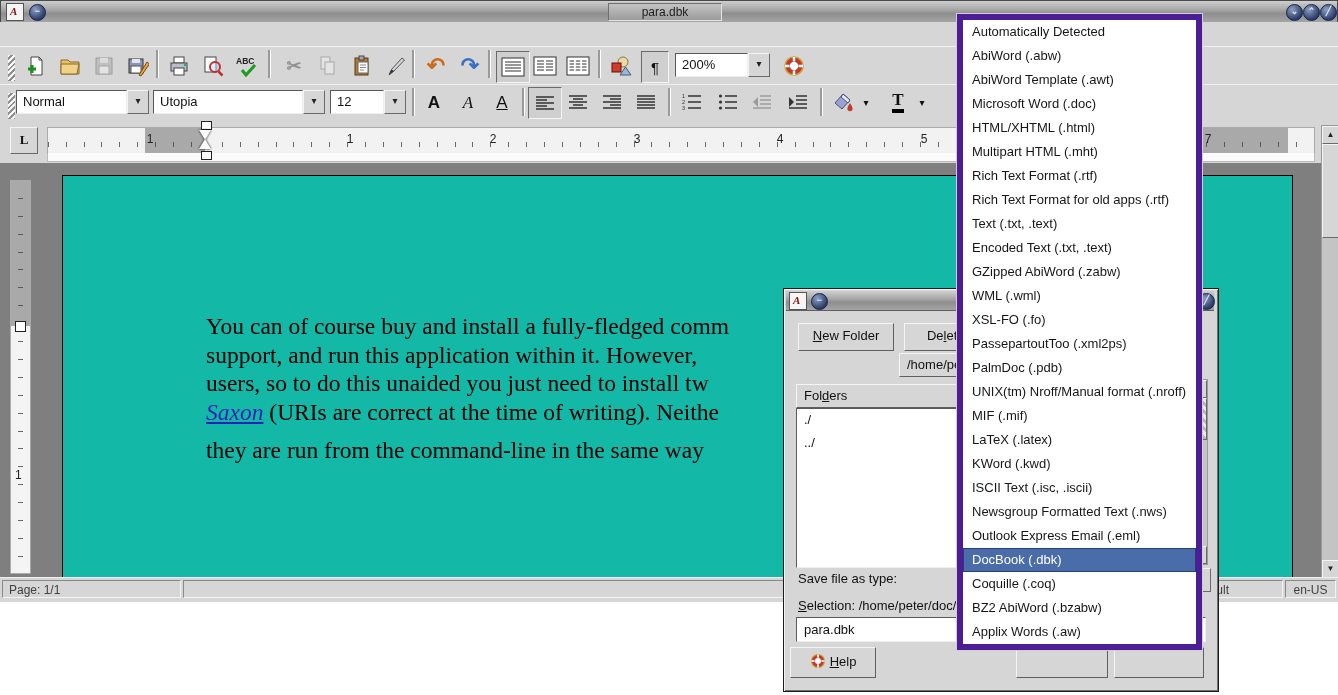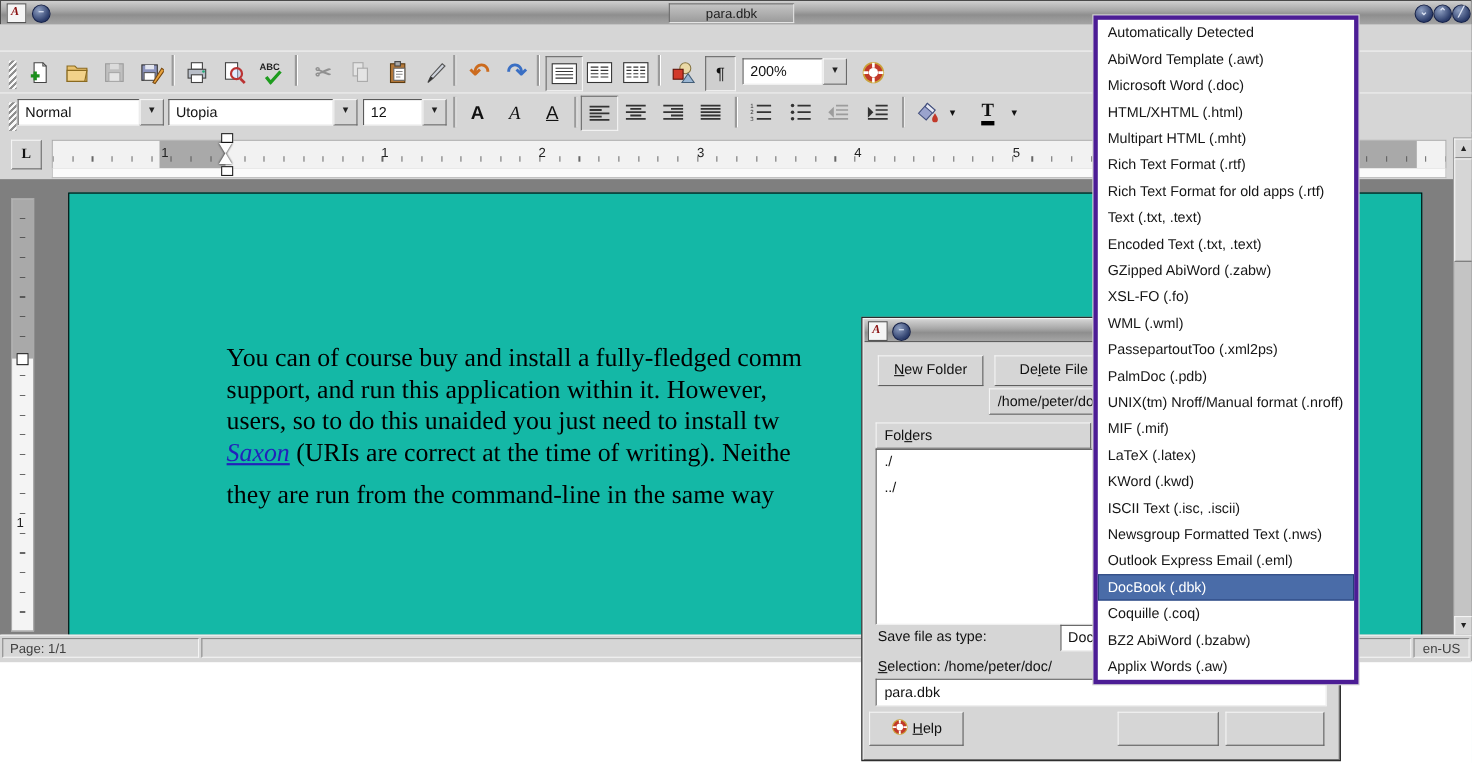--- a/index.html
+++ b/index.html
@@ -64,21 +64,21 @@
   
   .dialog{left:783px;top:288px;width:434px;height:402px;background:#d6d6d6;border:1px solid #1c1c1c;
           box-shadow:inset 1px 1px 0 #f2f2f2, inset -1px -1px 0 #6f6f6f;z-index:10;}
   .dbtn{background:#d6d6d6;border:1px solid;border-color:#f4f4f4 #5f5f5f #5f5f5f #f4f4f4;
         font-size:13px;text-align:center;color:#111;}
   .dlabel{font-size:13px;color:#111;white-space:nowrap;}
   .listhead{background:#d6d6d6;border:1px solid;border-color:#f4f4f4 #5f5f5f #5f5f5f #f4f4f4;font-size:13px;padding:3px 0 0 7px;box-sizing:border-box;}
   .listbody{background:#fff;border:1px solid;border-color:#5a5a5a #eee #eee #5a5a5a;font-size:13px;}
   .listbody .row{padding:3px 0 3px 7px;height:17px;}
   
-  .dropdown{left:994px;top:14px;width:233px;background:#fff;border:4px solid #4c1d95;z-index:20;box-shadow:0 0 0 1px #d0d0d0;}
+  .dropdown{left:957px;top:14px;width:233px;background:#fff;border:6px solid #4c1d95;z-index:20;box-shadow:0 0 0 1px #d0d0d0;}
   .dd-item{height:24px;line-height:24px;padding-left:9px;font-size:13px;color:#161616;white-space:nowrap;}
   .dd-item.selected{background:#4a6ca8;color:#fff;box-shadow:inset 0 0 0 1px #243f78;}
   u{text-decoration:underline;}
   svg{display:block;}
 </style>
 </head>
 <body>
 
 <div class="screen">
 
@@ -503,31 +503,32 @@
             <path d="M11 2v4.5M11 15.5V20M2 11h4.5M15.5 11H20" stroke="#fff" stroke-width="2.4"></path>
           </svg></span><span><u>H</u>elp</span>
     </div>
     <div class="abs dbtn" style="left:232px;top:358px;width:90px;height:29px;"></div>
     <div class="abs dbtn" style="left:330px;top:358px;width:88px;height:29px;"></div>
   </div>
 
   <div class="abs dropdown">
 
   <div class="dd-item">Automatically Detected</div>
+      <div class="dd-item">AbiWord (.abw)</div>
       <div class="dd-item">AbiWord Template (.awt)</div>
       <div class="dd-item">Microsoft Word (.doc)</div>
       <div class="dd-item">HTML/XHTML (.html)</div>
       <div class="dd-item">Multipart HTML (.mht)</div>
       <div class="dd-item">Rich Text Format (.rtf)</div>
       <div class="dd-item">Rich Text Format for old apps (.rtf)</div>
       <div class="dd-item">Text (.txt, .text)</div>
       <div class="dd-item">Encoded Text (.txt, .text)</div>
       <div class="dd-item">GZipped AbiWord (.zabw)</div>
+      <div class="dd-item">WML (.wml)</div>
       <div class="dd-item">XSL-FO (.fo)</div>
-      <div class="dd-item">WML (.wml)</div>
       <div class="dd-item">PassepartoutToo (.xml2ps)</div>
       <div class="dd-item">PalmDoc (.pdb)</div>
       <div class="dd-item">UNIX(tm) Nroff/Manual format (.nroff)</div>
       <div class="dd-item">MIF (.mif)</div>
       <div class="dd-item">LaTeX (.latex)</div>
       <div class="dd-item">KWord (.kwd)</div>
       <div class="dd-item">ISCII Text (.isc, .iscii)</div>
       <div class="dd-item">Newsgroup Formatted Text (.nws)</div>
       <div class="dd-item">Outlook Express Email (.eml)</div>
       <div class="dd-item selected">DocBook (.dbk)</div>

